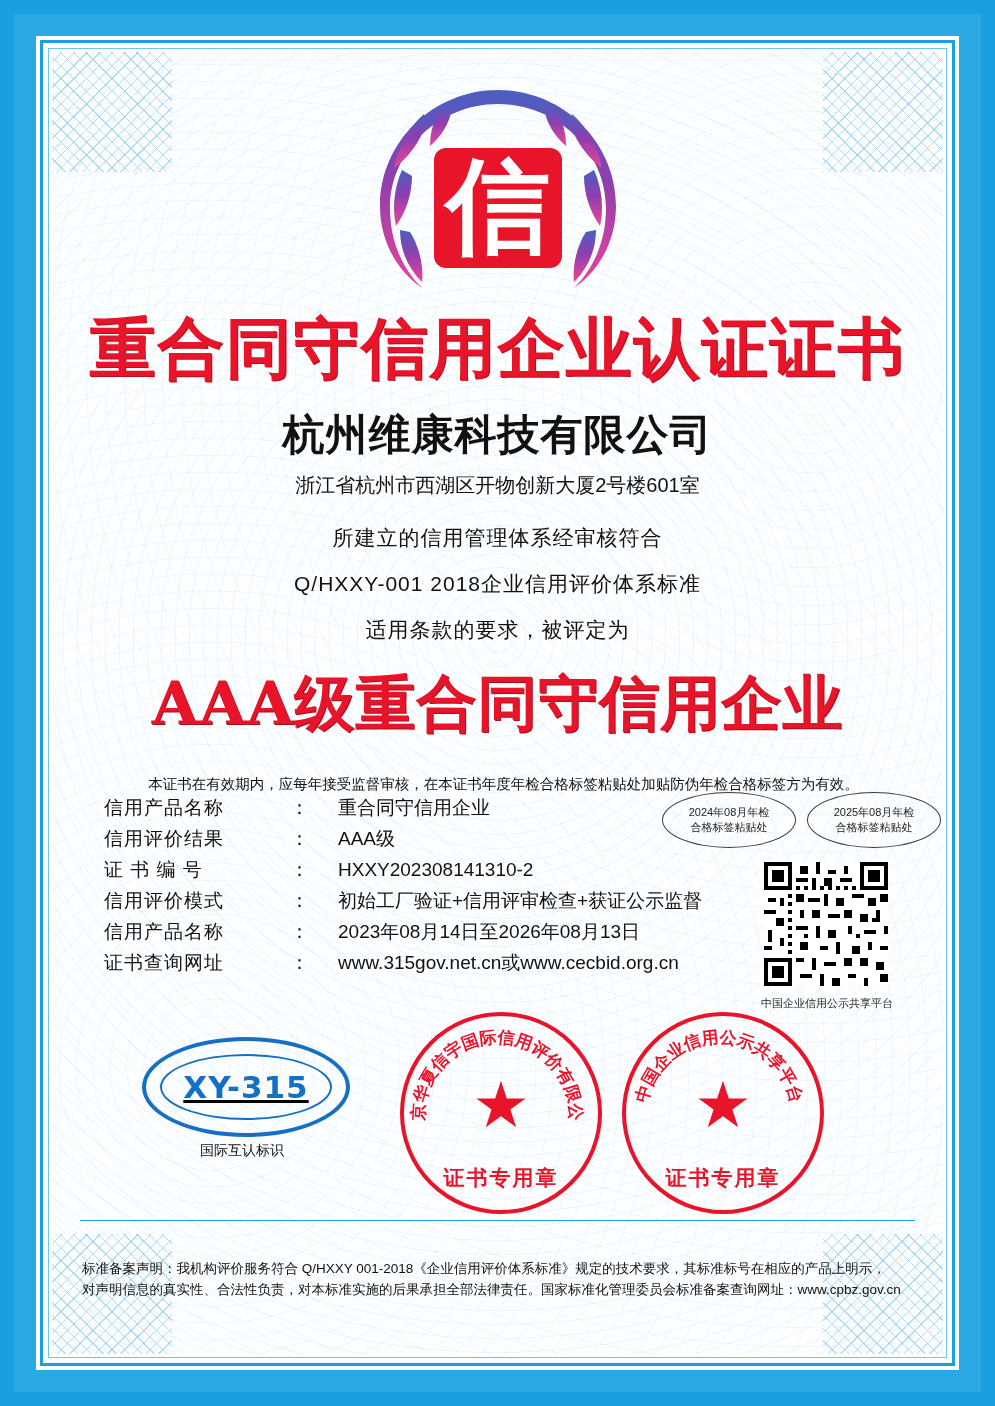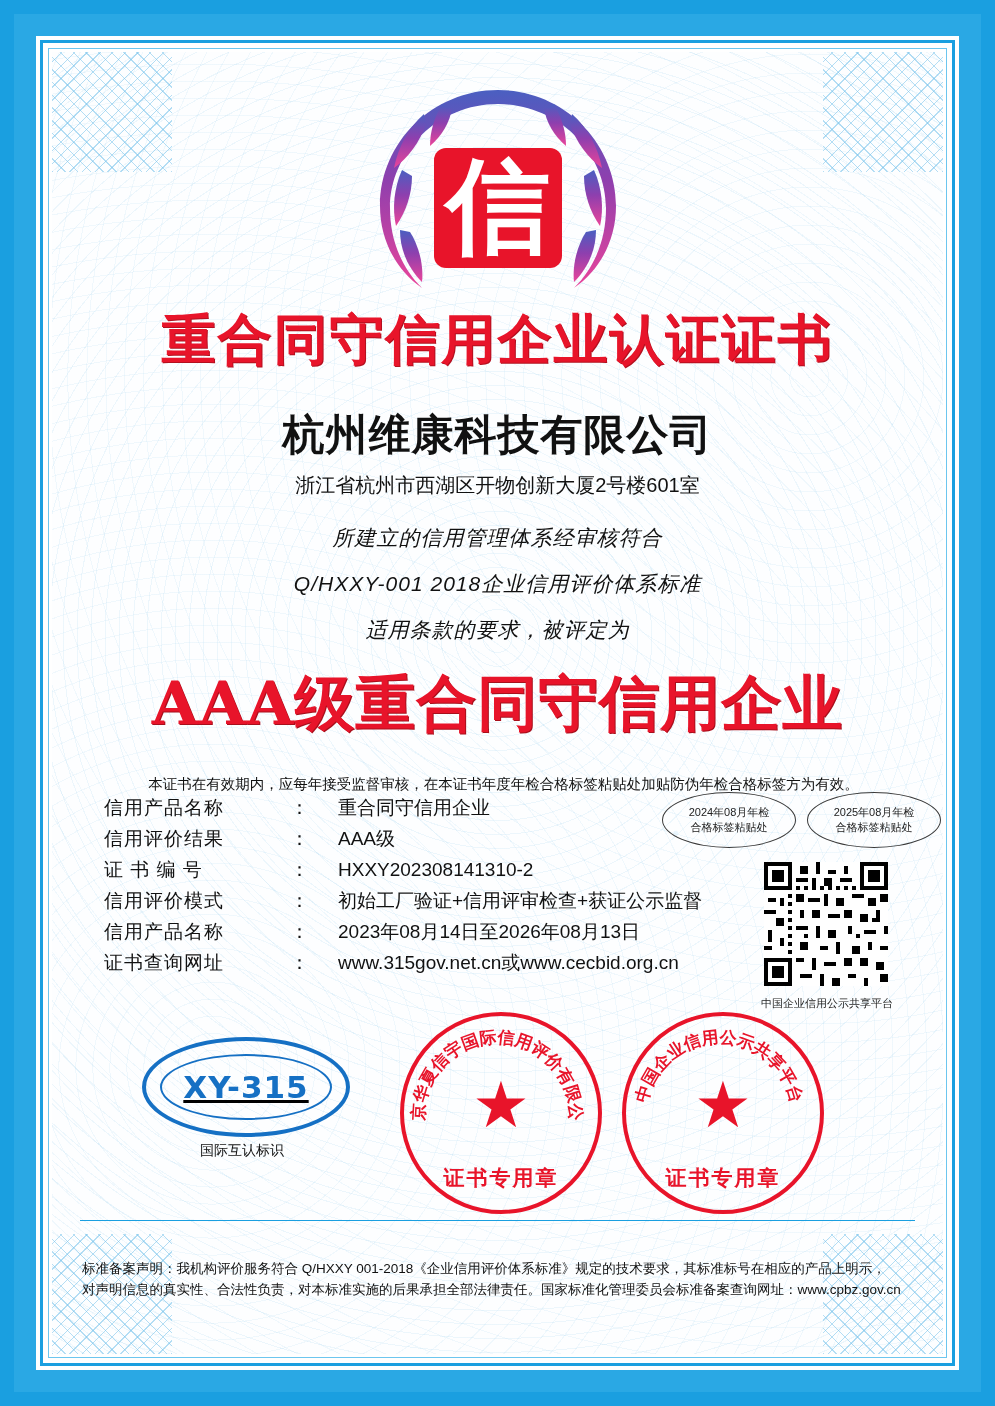--- a/index.html
+++ b/index.html
@@ -73,38 +73,38 @@
     position:absolute;left:50%;transform:translateX(-50%);
     top:22px;width:320px;height:226px;
   }
   .emblem-wrap svg{display:block;}
 
   
   .main-title{
     position:absolute;left:0;right:0;top:252px;
     text-align:center;
     font-family:"DejaVu Sans","Liberation Sans",sans-serif;
-    font-size:54px;font-weight:bold;letter-spacing:2px;
+    font-size:66px;font-weight:bold;letter-spacing:2px;
     color:#e8142a;
     text-shadow:1px 1px 0 #b3101f;
     white-space:nowrap;
   }
   .company{
     position:absolute;left:0;right:0;top:355px;
     text-align:center;
     font-size:42px;font-weight:bold;color:#111;
     letter-spacing:1px;
   }
   .address{
     position:absolute;left:0;right:0;top:420px;
     text-align:center;font-size:20px;color:#111;
   }
   .stmt{
     position:absolute;left:0;right:0;
-    text-align:center;font-size:21px;color:#111;letter-spacing:1px;font-style:italic;
+    text-align:center;font-size:21px;color:#111;letter-spacing:1px;
   }
   .stmt1{top:472px;}
   .stmt2{top:518px;}
   .stmt3{top:564px;}
   .grade{
     position:absolute;left:0;right:0;top:612px;
     text-align:center;
     font-family:"DejaVu Serif","Liberation Serif",serif;
     font-size:60px;font-weight:bold;color:#e8142a;
     letter-spacing:1px;white-space:nowrap;

